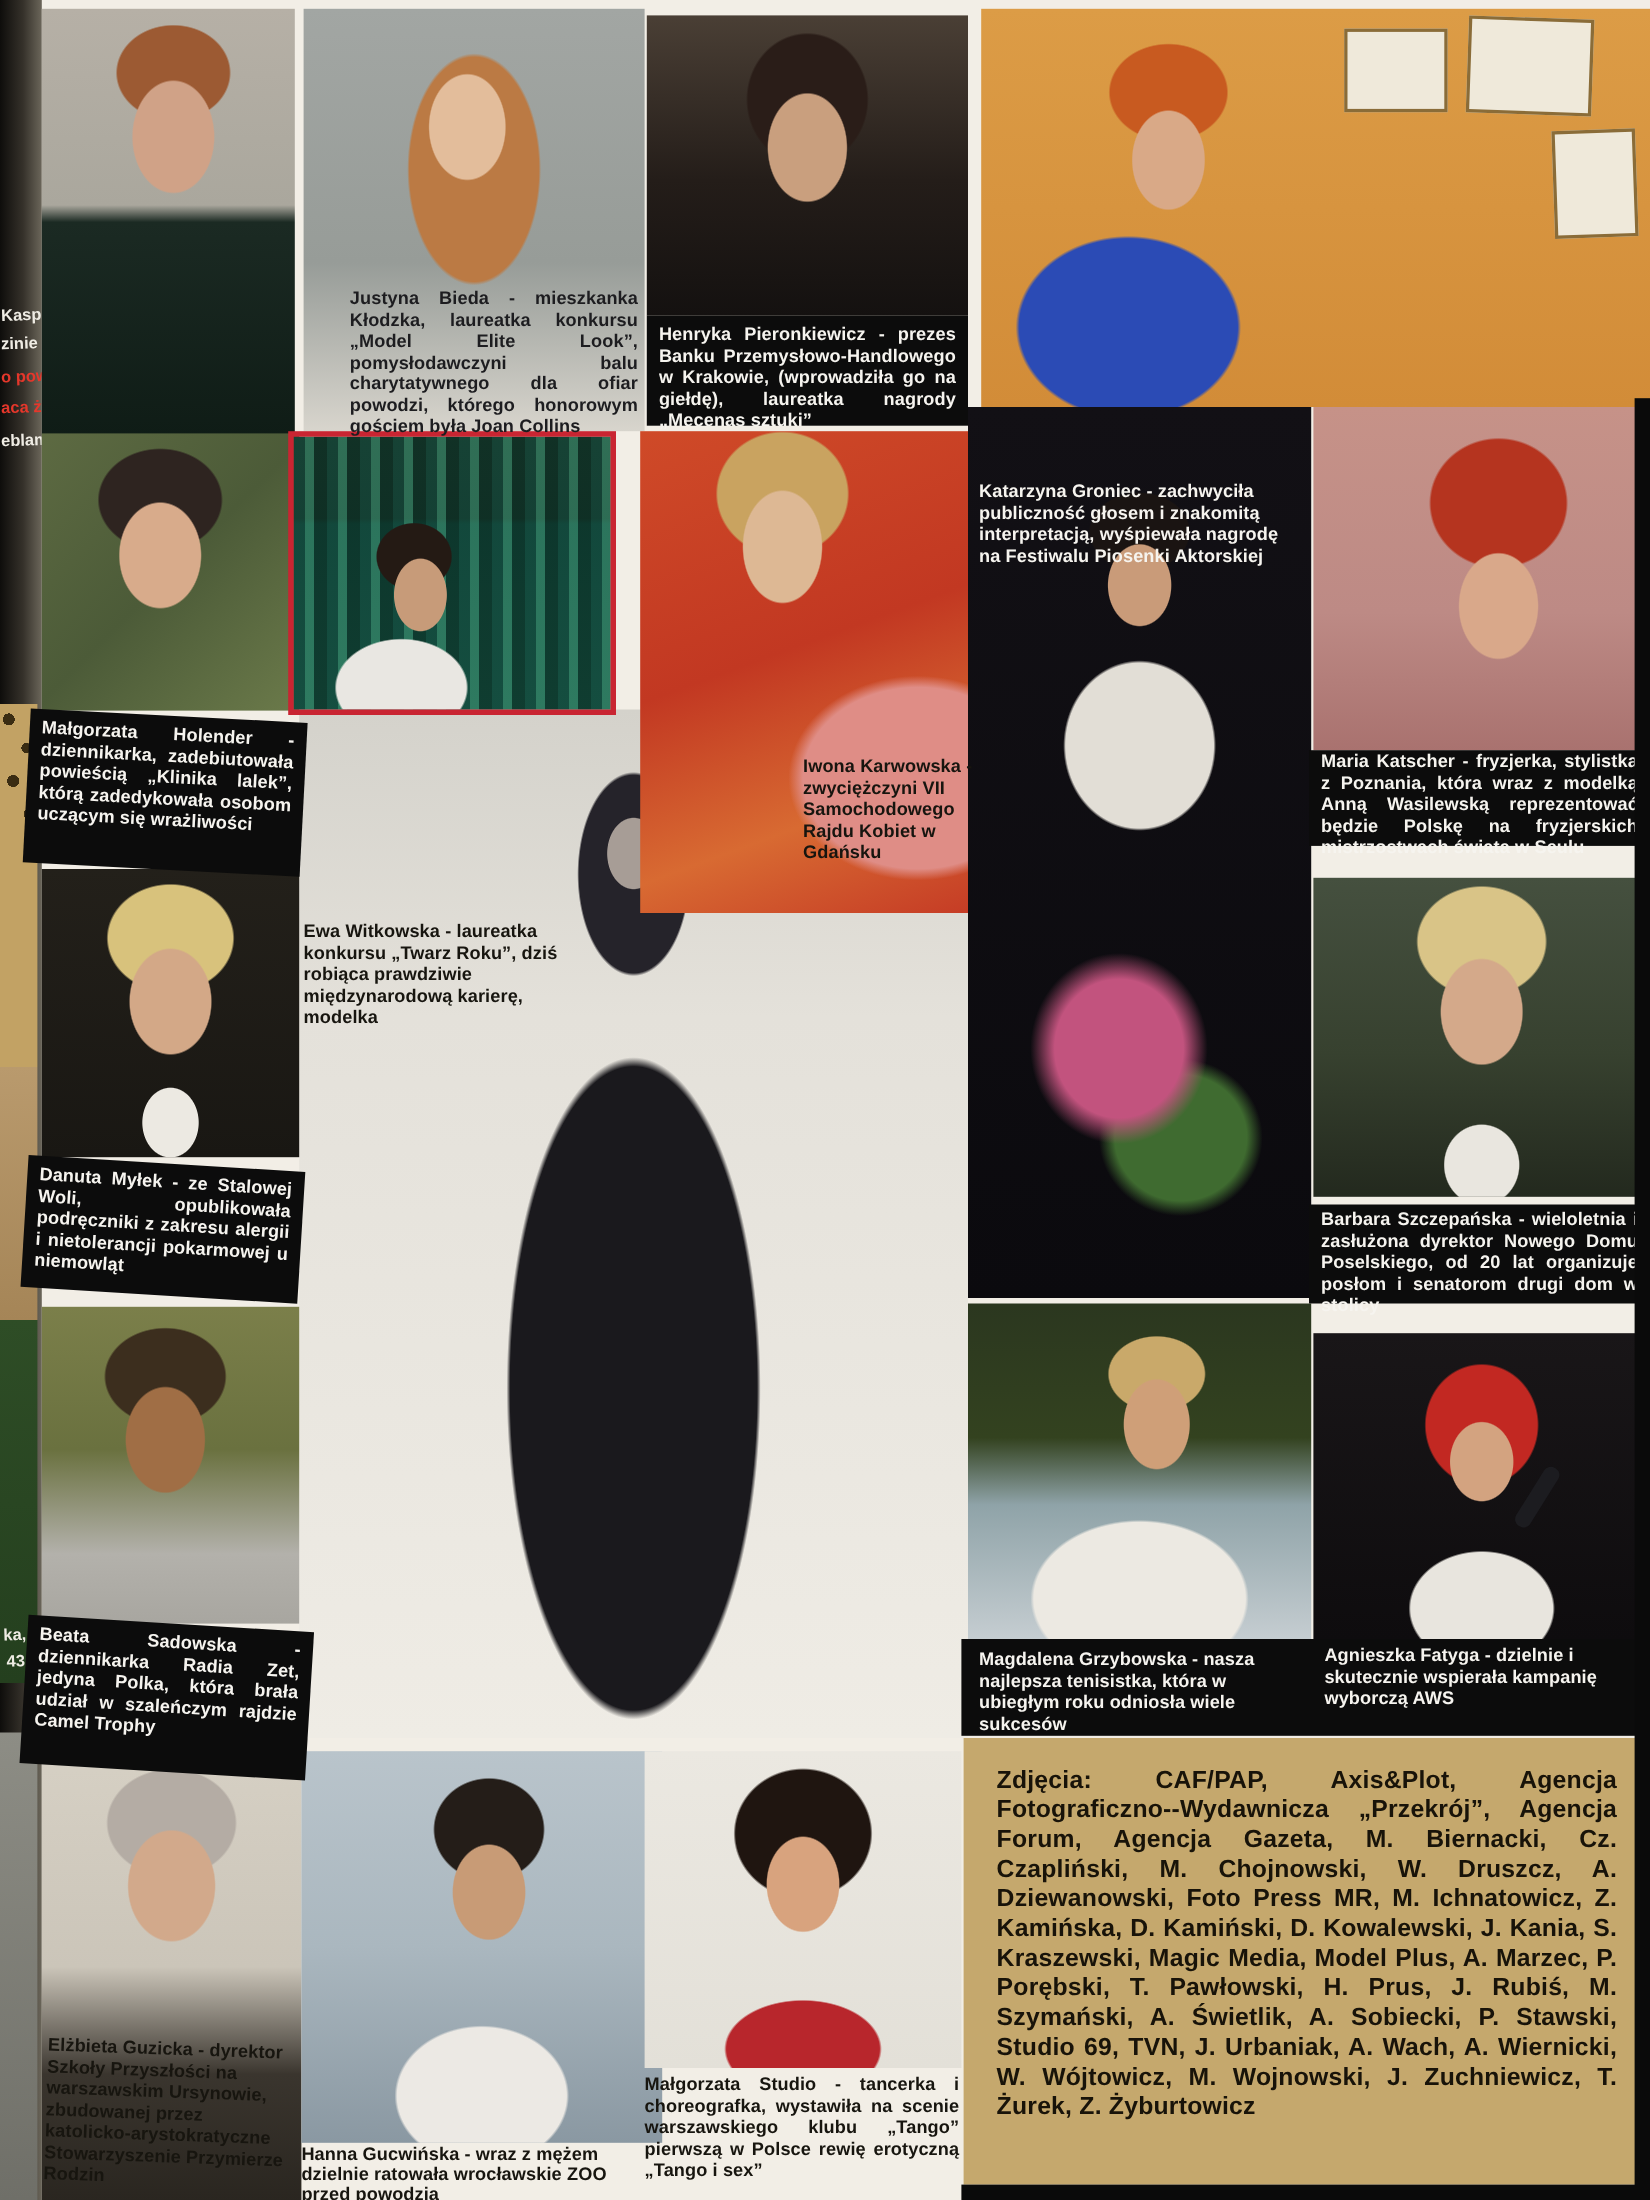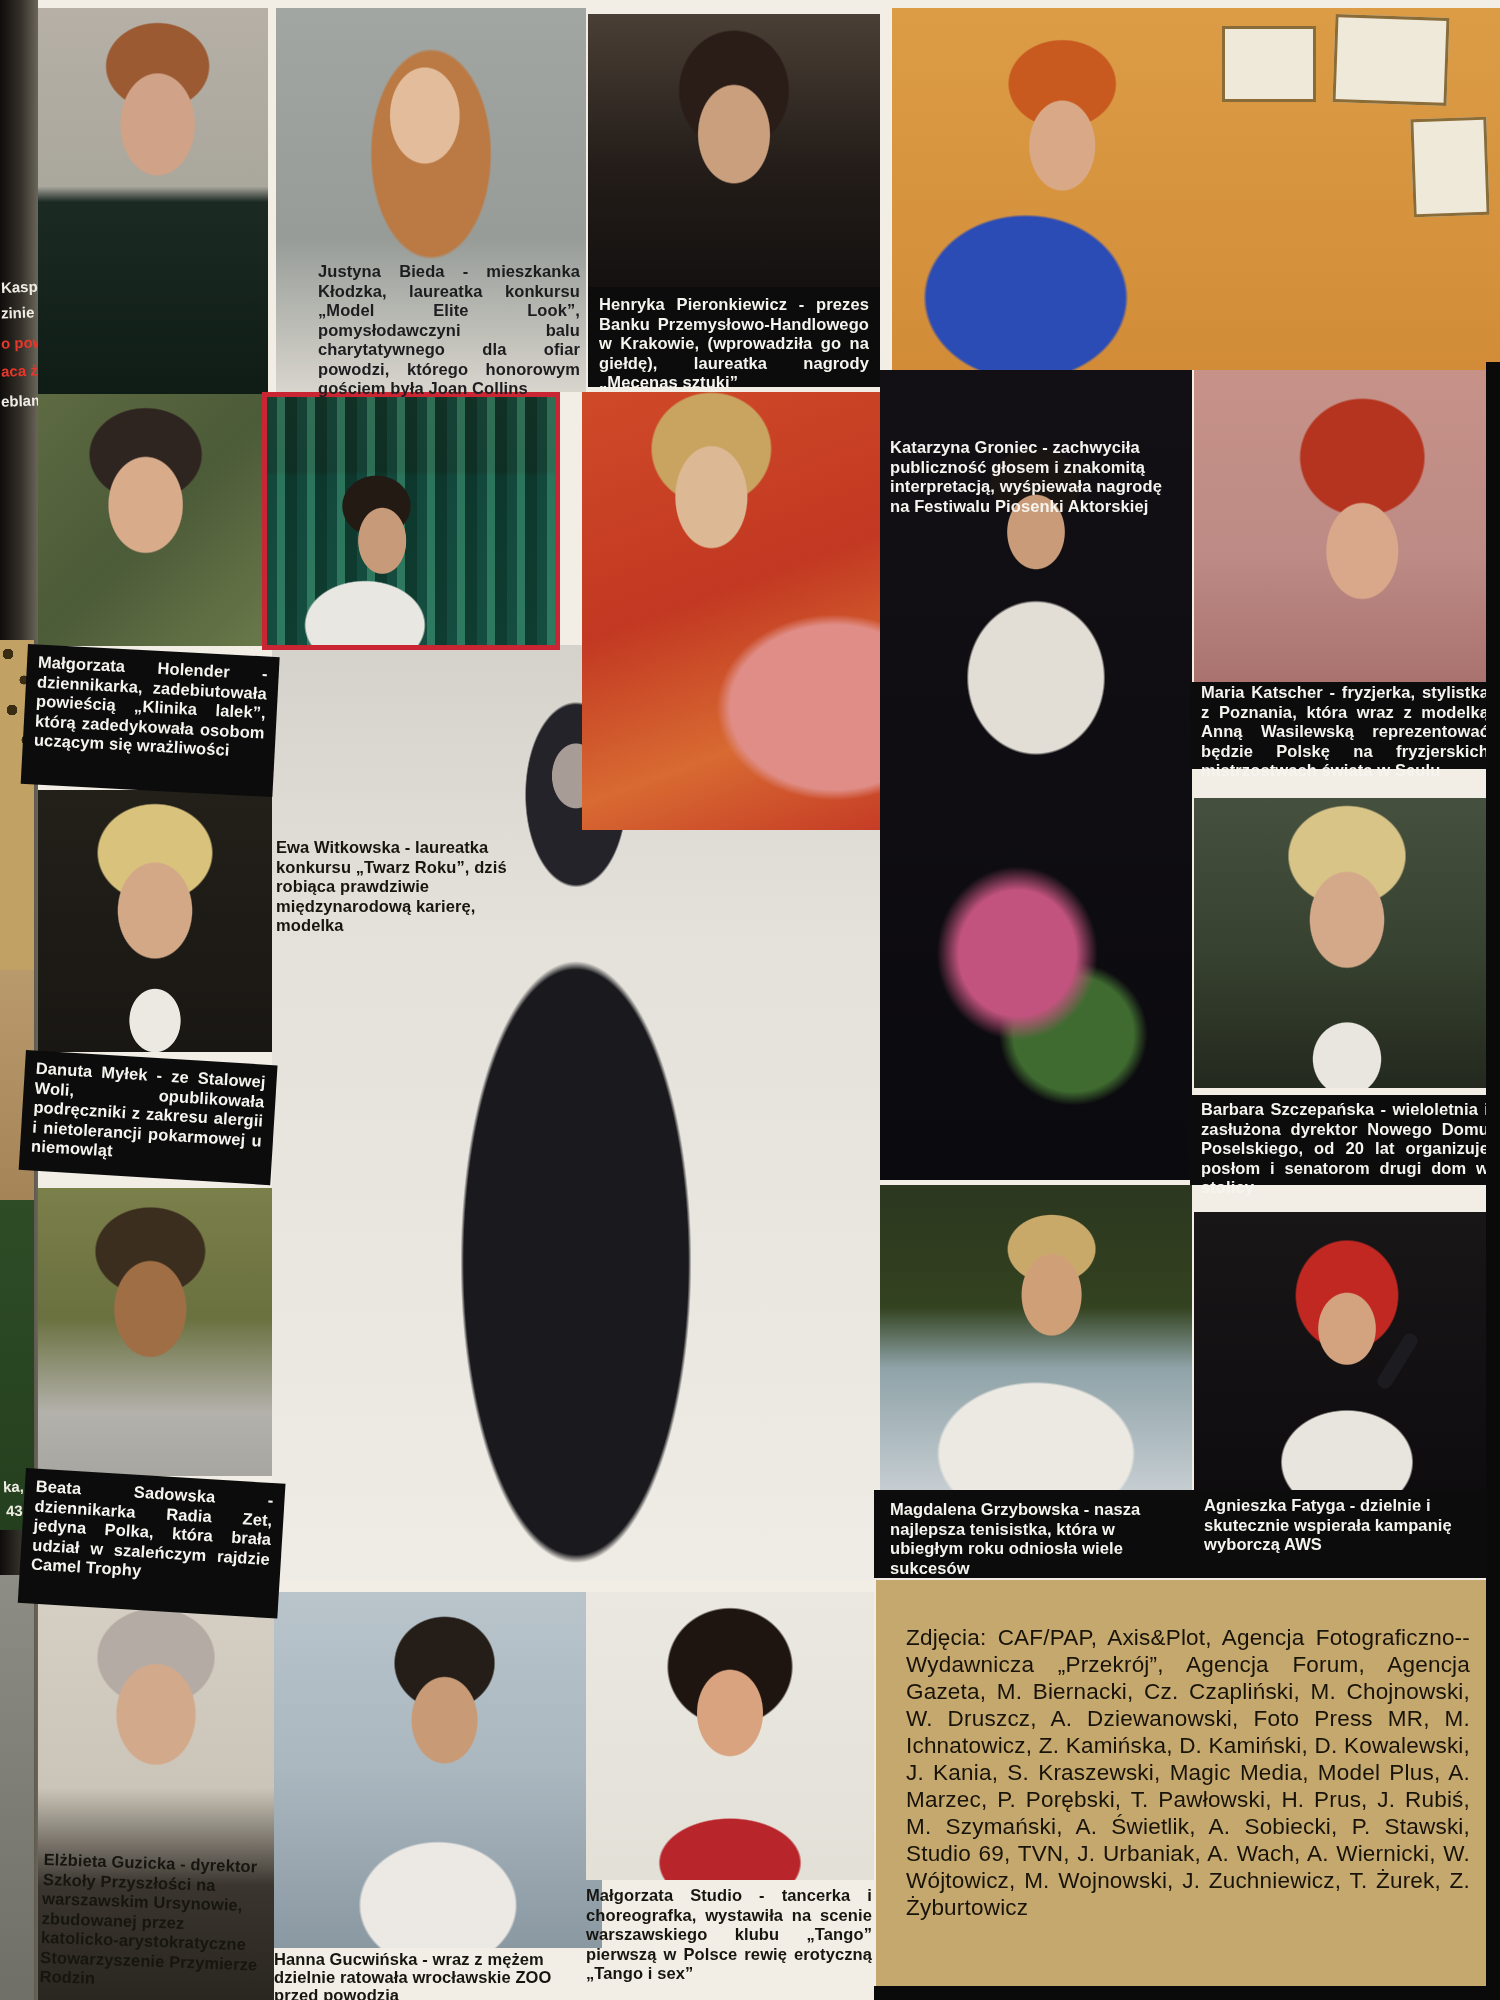--- a/index.html
+++ b/index.html
@@ -121,23 +121,23 @@
   .leopard{top:640px;height:330px;background:
      radial-gradient(circle 6px at 8px 14px,#3a2c12 90%,rgba(0,0,0,0) 91%),
      radial-gradient(circle 5px at 24px 40px,#3a2c12 90%,rgba(0,0,0,0) 91%),
      radial-gradient(circle 6px at 12px 70px,#3a2c12 90%,rgba(0,0,0,0) 91%),
      radial-gradient(circle 5px at 26px 100px,#3a2c12 90%,rgba(0,0,0,0) 91%),
      #c2a264;background-repeat:repeat-y;}
   .blonde{top:970px;height:230px;background:linear-gradient(180deg,#b99a6d,#a58557);}
   .foliage{top:1200px;height:330px;background:linear-gradient(180deg,#2e4d26,#243f1e);}
   .greyblur{top:1575px;height:425px;background:linear-gradient(180deg,#8d8d85,#6f6f68);}
   .darkstrip{background:#0a0a0a;}
-  .credits{position:absolute;background:#c5a86d;color:#181309;font-weight:400;
+  .credits{position:absolute;background:#c5a86d;color:#181309;font-weight:700;
            font-size:22.5px;line-height:27px;text-align:justify;
-           box-sizing:border-box;padding:44px 30px 0 30px;letter-spacing:.2px;}
+           box-sizing:border-box;padding:24px 30px 0 30px;letter-spacing:.2px;}
   .band{position:absolute;background:#0c0c0c;}
   .bandtxt{position:absolute;color:#f6f4ef;font-weight:700;font-size:16.5px;
            line-height:19.5px;letter-spacing:.1px;}
 </style>
 </head>
 <body>
 
 <div class="board">
 
   <div class="spine">
@@ -180,20 +180,21 @@
   </div>
 
   <div class="photo p-elzbieta" style="left:38px;top:1592px;width:236px;height:408px"></div>
   <div class="photo p-hanna" style="left:274px;top:1592px;width:328px;height:356px"></div>
   <div class="photo p-potocka" style="left:586px;top:1592px;width:288px;height:288px"></div>
 
   <div class="capon just" style="left:318px;top:262px;width:262px;color:#1d1d20">Justyna Bieda - mieszkanka Kłodzka, laureatka konkursu „Model Elite Look”, pomysłodawczyni balu charytatywnego dla ofiar powodzi, którego honorowym gościem była Joan Collins</div>
   <div class="cap onblack left" style="left:890px;top:438px;width:290px">Katarzyna Groniec - zachwyciła publiczność głosem i znakomitą interpretacją, wyśpiewała nagrodę na Festiwalu Piosenki Aktorskiej</div>
   <div class="cap" style="left:588px;top:287px;width:292px;height:100px">Henryka Pieronkiewicz - prezes Banku Przemysłowo-Handlowego w Krakowie, (wprowadziła go na giełdę), laureatka nagrody „Mecenas sztuki”</div>
   <div class="cap tilt3" style="left:28px;top:644px;width:252px;min-height:140px">Małgorzata Holender - dziennikarka, zadebiutowała powieścią „Klinika lalek”, którą zadedykowała osobom uczącym się wrażliwości</div>
+  <div class="capon" style="left:730px;top:688px;width:170px">Iwona Karwowska - zwyciężczyni VII Samochodowego Rajdu Kobiet w Gdańsku</div>
   <div class="cap" style="left:1190px;top:682px;width:310px;height:87px;padding:1px 11px">Maria Katscher - fryzjerka, stylistka z Poznania, która wraz z modelką Anną Wasilewską reprezentować będzie Polskę na fryzjerskich mistrzostwach świata w Seulu</div>
   <div class="capon" style="left:276px;top:838px;width:268px">Ewa Witkowska - laureatka konkursu „Twarz Roku”, dziś robiąca prawdziwie międzynarodową karierę, modelka</div>
   <div class="cap tilt35" style="left:26px;top:1050px;width:252px;min-height:120px">Danuta Myłek - ze Stalowej Woli, opublikowała podręczniki z zakresu alergii i nietolerancji pokarmowej u niemowląt</div>
   <div class="cap" style="left:1190px;top:1095px;width:310px;height:90px;padding:5px 11px">Barbara Szczepańska - wieloletnia i zasłużona dyrektor Nowego Domu Poselskiego, od 20 lat organizuje posłom i senatorom drugi dom w stolicy</div>
   <div class="cap tilt35" style="left:26px;top:1468px;width:260px;min-height:135px">Beata Sadowska - dziennikarka Radia Zet, jedyna Polka, która brała udział w szaleńczym rajdzie Camel Trophy</div>
 
   <div class="band" style="left:874px;top:1490px;width:626px;height:88px">
     <div class="bandtxt" style="left:16px;top:10px;width:288px">Magdalena Grzybowska - nasza najlepsza tenisistka, która w ubiegłym roku odniosła wiele sukcesów</div>
     <div class="bandtxt" style="left:330px;top:6px;width:282px">Agnieszka Fatyga - dzielnie i skutecznie wspierała kampanię wyborczą AWS</div>
   </div>

